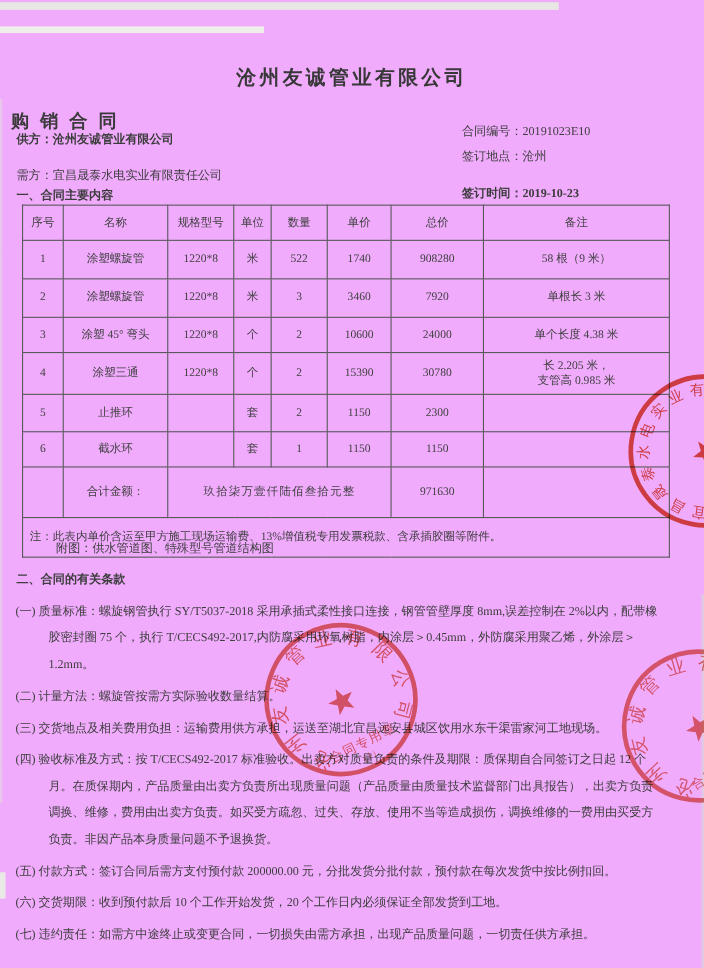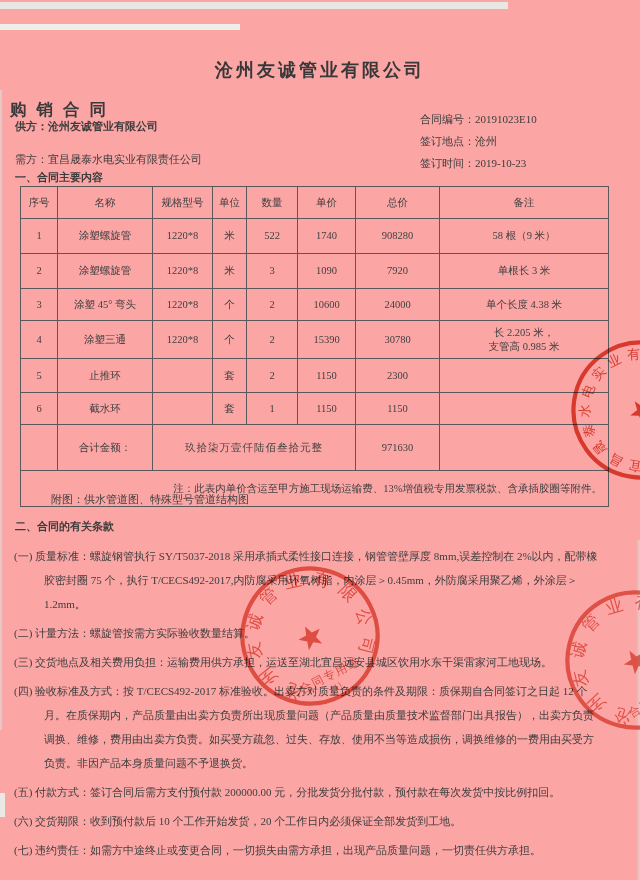--- a/index.html
+++ b/index.html
@@ -2,59 +2,59 @@
 <html style="--seal: #d8503a;"><head>
 <meta charset="utf-8">
 <style>
   html,body { margin:0; padding:0; }
   body {
     width:640px; height:880px; overflow:hidden; position:relative;
     background:#f2f1ee;
     font-family:"Liberation Serif","DejaVu Serif",serif;
     color:#3c3c3c;
   }
-  .page { position:absolute; inset:0; background:#fca5a5; }
+  .page { position:absolute; inset:0; background:#f0abfc; }
 
   
   .strip1 { position:absolute; left:0; top:2px; width:508px; height:7px; background:#e8e7e4; }
   .strip2 { position:absolute; left:0; top:24px; width:240px; height:6px; background:#efeeeb; }
   .edge-left { position:absolute; left:0; top:90px; width:3px; height:640px;
     background:linear-gradient(to right,#e2e1de,rgba(255,255,255,0)); opacity:.7; }
   .edge-right { position:absolute; right:0; top:540px; width:4px; height:340px;
     background:linear-gradient(to left,#d9d8d5,rgba(255,255,255,0)); opacity:.8; }
   .mark-bl { position:absolute; left:0; top:793px; width:5px; height:24px; background:#eae9e6; }
 
   .company-title { position:absolute; top:58px; left:0; width:100%; text-align:center;
     font-size:18px; font-weight:600; letter-spacing:3px; color:#383838; }
   .doc-title { position:absolute; top:99px; left:0; width:100%; 
     font-size:16.5px; font-weight:600; letter-spacing:10px; text-indent:10px; color:#3a3a3a; }
 
   .info-line { position:absolute; font-size:11px; white-space:nowrap; }
   .supplier-line { left:15px; top:119px;font-weight:bold; }
   .buyer-line    { left:15px; top:152px; }
   .contract-no-line { left:420px; top:112px; }
   .sign-place-line  { left:420px; top:134px; }
-  .sign-date-line   { left:420px; top:156px; }
+  .sign-date-line   { left:420px; top:168px;font-weight:bold; }
 
   .sec1-heading { position:absolute; left:15px; top:170px; font-size:11px; font-weight:600; }
 
   table.items { position:absolute; left:20px; top:186px; width:588px;
     border-collapse:collapse; table-layout:fixed; font-size:10.5px; color:#3f3f3f; }
   table.items th, table.items td { border:1px solid #59595b; text-align:center;
     padding:0 2px; font-weight:normal; vertical-align:middle; white-space:pre-line; line-height:1.25; }
   table.items thead tr { height:32px; }
   tbody[data-name="items-body"] tr:nth-child(1){height:35px;}
   tbody[data-name="items-body"] tr:nth-child(2){height:35px;}
   tbody[data-name="items-body"] tr:nth-child(3){height:32px;}
   tbody[data-name="items-body"] tr:nth-child(4){height:38px;}
   tbody[data-name="items-body"] tr:nth-child(5){height:34px;}
   tbody[data-name="items-body"] tr:nth-child(6){height:32px;}
   tr.total-row { height:46px; }
   tr.note-row  { height:36px; }
-  tr.note-row td { text-align:right; padding:3px 6px; }
+  tr.note-row td { text-align:left; padding:3px 6px; }
   .amount-words { letter-spacing:1px; }
 
   .lower { position:absolute; left:14px; top:492px; width:586px; font-size:11px; color:#3d3d3d; }
   .attachment { margin:0 0 0 1px; line-height:14px;padding-left:36px; }
   .sec2-heading { margin:13px 0 10px 1px; font-weight:600; }
   .clause { margin:0 0 5px 0; line-height:24px; padding-left:30px; text-indent:-30px; }
 
   .stamp { position:absolute; width:150px; height:150px; mix-blend-mode:multiply; pointer-events:none; }
   .stamp text { fill:var(--seal); font-family:"Liberation Serif","DejaVu Serif",serif; }
   .stamp circle { stroke:var(--seal); fill:none; }
@@ -118,21 +118,21 @@
           <td data-name="table-cell">1740</td>
           <td data-name="table-cell">908280</td>
           <td data-name="table-cell">58 根（9 米）</td>
         </tr>
         <tr data-name="table-row">
           <td data-name="table-cell">2</td>
           <td data-name="table-cell">涂塑螺旋管</td>
           <td data-name="table-cell">1220*8</td>
           <td data-name="table-cell">米</td>
           <td data-name="table-cell">3</td>
-          <td data-name="table-cell">1090</td>
+          <td data-name="table-cell">3460</td>
           <td data-name="table-cell">7920</td>
           <td data-name="table-cell">单根长 3 米</td>
         </tr>
         <tr data-name="table-row">
           <td data-name="table-cell">3</td>
           <td data-name="table-cell">涂塑 45° 弯头</td>
           <td data-name="table-cell">1220*8</td>
           <td data-name="table-cell">个</td>
           <td data-name="table-cell">2</td>
           <td data-name="table-cell">10600</td>

